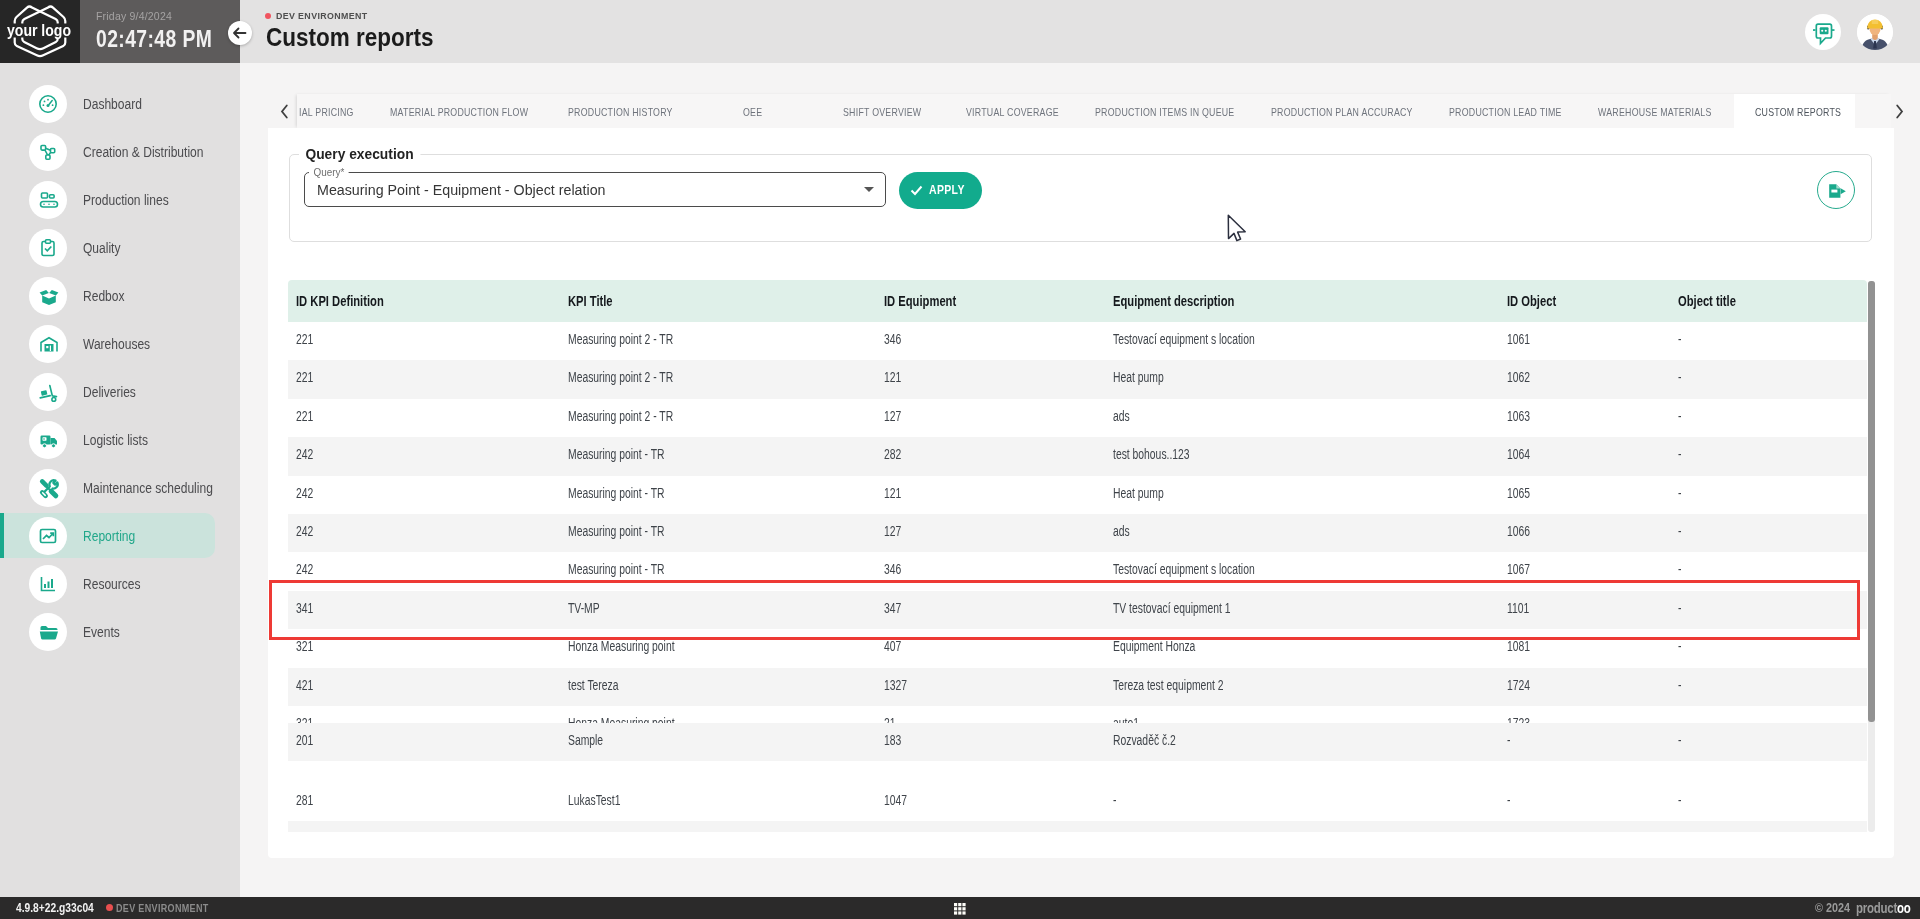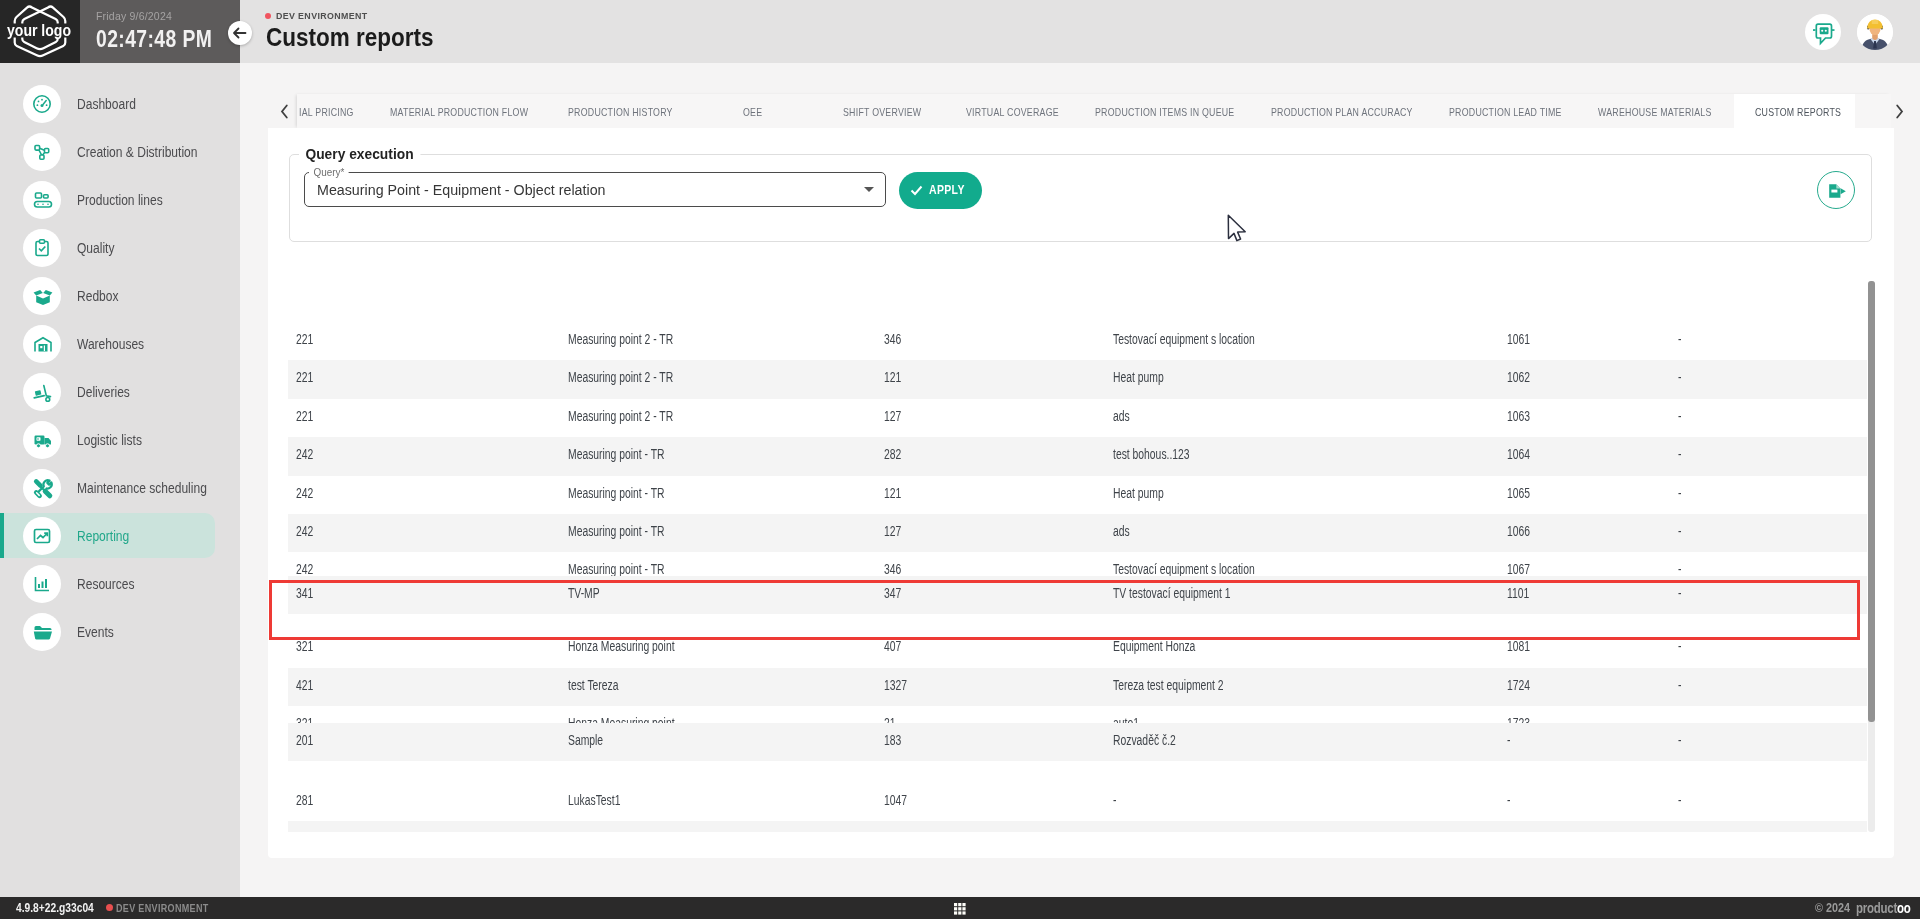--- a/index.html
+++ b/index.html
@@ -14,21 +14,21 @@
   #dayline { left:96px; top:10px; font-size:10.5px; color:#a5a3a3; letter-spacing:.2px; transform:scaleX(1); transform-origin:left center; }
   #timeline { left:96px; top:26px; font-size:23px; font-weight:700; color:#f2f1f1; letter-spacing:.5px; transform:scaleX(.84); transform-origin:left center; }
   #backbtn { left:228px; top:21px; width:24px; height:24px; border-radius:50%; background:#fff; box-shadow:0 1px 3px rgba(0,0,0,.25); }
   #envdot { left:265px; top:13px; width:6px; height:6px; border-radius:50%; background:#f0545f; }
   #envtxt { left:276px; top:10px; font-size:9.5px; font-weight:700; color:#4e4e4e; letter-spacing:.4px; transform:scaleX(.93); transform-origin:left center; }
   #pagetitle { left:266px; top:23px; font-size:25px; font-weight:700; color:#1b1b1b; transform:scaleX(.90); transform-origin:left center; }
   .hcirc { width:36px; height:36px; border-radius:50%; background:#fff; overflow:hidden; }
 
   
   #sidebar { left:0; top:63px; width:240px; height:834px; background:#e1e0e0; }
-  .mi { position:absolute; left:2px; width:259px; height:48px; }
+  .mi { position:absolute; left:8px; width:259px; height:48px; }
   .mcirc { position:absolute; left:21px; top:5px; width:38px; height:38px; border-radius:50%; background:#fff; }
   .micon { position:absolute; left:8px; top:8px; width:22px; height:22px; }
   .mlabel { position:absolute; left:75px; top:0; height:48px; line-height:48px; font-size:14px; color:#4b4b4e; font-weight:500; transform:scaleX(.86); transform-origin:left center; }
   #active-bg { left:0; top:513px; width:215px; height:45px; background:#cbe3dc; border-radius:0 10px 10px 0; }
   #active-bar { left:0; top:513px; width:4px; height:45px; background:#19a98c; }
   .mi.act .mlabel { color:#21a78a; }
 
   
   #tabstrip { left:297px; top:94px; width:1594px; height:34px; background:#f7f6f6; box-shadow:-2px 0 3px -1px rgba(0,0,0,.12); }
   .tab.on { color:#4d545c; }
@@ -81,21 +81,21 @@
         <path d="M 14.7 23.5 L 14.7 21 Q 14.7 18.6 16.5 17 L 27 7.6 Q 29.5 5.4 32 7.6 L 55.6 19 Q 57.7 20.2 57.7 22.2 L 57.7 23.5"></path>
         <path d="M 65.3 23.5 L 65.3 21 Q 65.3 18.6 63.5 17 L 53 7.6 Q 50.5 5.4 48 7.6 L 24.4 19 Q 22.3 20.2 22.3 22.2 L 22.3 23.5"></path>
         <path d="M 14.7 37.5 L 14.7 42.5 Q 14.7 45 16.8 46.1 L 36.8 55.3 Q 40 56.8 43.2 55.3 L 63.2 46.1 Q 65.3 45 65.3 42.5 L 65.3 37.5"></path>
         <path d="M 22.3 37.5 L 22.3 39 Q 22.3 41 24.2 42 L 36.6 48.3 Q 40 50 43.4 48.3 L 55.8 42 Q 57.7 41 57.7 39 L 57.7 37.5"></path>
       </g>
       <rect x="2" y="23.5" width="76" height="14" fill="#262626"></rect>
       <text x="7" y="35.5" textLength="64" lengthAdjust="spacingAndGlyphs" font-size="17" font-weight="700" fill="#fff" font-family="Liberation Sans, sans-serif">your logo</text>
     </svg>
   </div>
   <div class="abs" id="dateblock"></div>
-  <div class="abs" id="dayline">Friday 9/6/2024</div>
+  <div class="abs" id="dayline">Friday 9/4/2024</div>
   <div class="abs" id="timeline">02:47:48 PM</div>
   <div class="abs" id="envdot"></div>
   <div class="abs" id="envtxt">DEV ENVIRONMENT</div>
   <div class="abs" id="pagetitle">Custom reports</div>
   <div class="abs hcirc" style="left:1805px; top:14px;">
     <svg width="36" height="36" viewBox="0 0 36 36">
       <path d="M13 10.2 h11.8 a1.7 1.7 0 0 1 1.7 1.7 v10.4 a1.7 1.7 0 0 1 -1.7 1.7 h-4.3 l-5 5.4 v-5.4 h-2.5 a1.7 1.7 0 0 1 -1.7 -1.7 v-10.4 a1.7 1.7 0 0 1 1.7 -1.7 Z" fill="none" stroke="#1aa98c" stroke-width="1.7"></path>
       <rect x="14.7" y="13.3" width="8.8" height="7" rx="1" fill="#1aa98c"></rect>
       <circle cx="17.2" cy="16.8" r="1.05" fill="#fff"></circle>
       <circle cx="20.8" cy="16.8" r="1.05" fill="#fff"></circle>
@@ -302,20 +302,28 @@
   <div class="abs" id="exportbtn">
     <svg width="35" height="35" viewBox="0 0 35 35">
       <path d="M11.2 12.2 h7 l4.2 4.2 v9.4 h-11.2 Z" fill="#1aa98c"></path>
       <path d="M18.3 12.2 l4.1 4.2 h-4.1 Z" fill="#a5dccd"></path>
       <rect x="13.4" y="17.6" width="6" height="2.9" fill="#fff"></rect>
       <path d="M22.6 16.2 v6 l5.2 -3 Z" fill="#1aa98c"></path>
     </svg>
   </div>
 
   <div class="abs" id="tablewrap">
+    <div id="thead">
+      <div class="th" style="left:8px">ID KPI Definition</div>
+      <div class="th" style="left:280px">KPI Title</div>
+      <div class="th" style="left:596px">ID Equipment</div>
+      <div class="th" style="left:825px">Equipment description</div>
+      <div class="th" style="left:1219px">ID Object</div>
+      <div class="th" style="left:1390px">Object title</div>
+    </div>
     <div class="row" style="top:42.0px">
       <div class="cell c1">221</div>
       <div class="cell c2">Measuring point 2 - TR</div>
       <div class="cell c3">346</div>
       <div class="cell c4">Testovací equipment s location</div>
       <div class="cell c5">1061</div>
       <div class="cell c6">-</div>
     </div>
 <div class="row g" style="top:80.4px">
       <div class="cell c1">221</div>
@@ -358,21 +366,21 @@
       <div class="cell c6">-</div>
     </div>
 <div class="row" style="top:272.4px">
       <div class="cell c1">242</div>
       <div class="cell c2">Measuring point - TR</div>
       <div class="cell c3">346</div>
       <div class="cell c4">Testovací equipment s location</div>
       <div class="cell c5">1067</div>
       <div class="cell c6">-</div>
     </div>
-<div class="row g" style="top:296px">
+<div class="row g" style="top:311px">
       <div class="cell c1">341</div>
       <div class="cell c2">TV-MP</div>
       <div class="cell c3">347</div>
       <div class="cell c4">TV testovací equipment 1</div>
       <div class="cell c5">1101</div>
       <div class="cell c6">-</div>
     </div>
 <div class="row" style="top:349.2px">
       <div class="cell c1">321</div>
       <div class="cell c2">Honza Measuring point</div>

